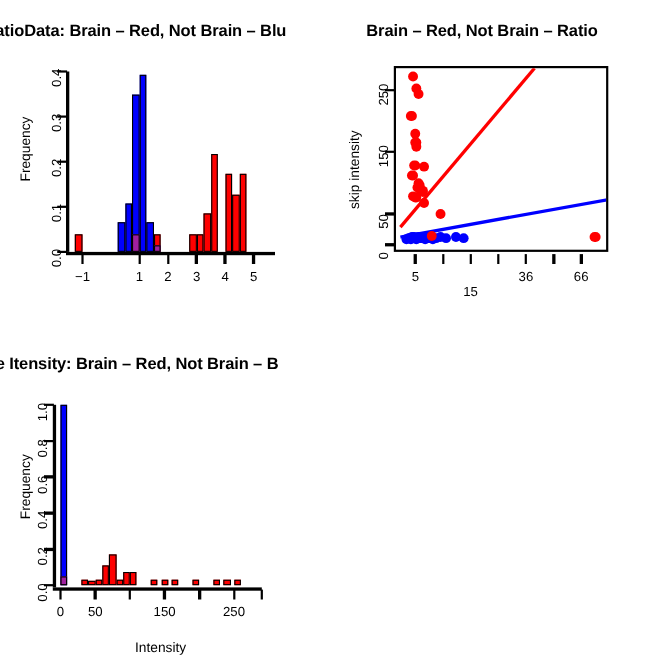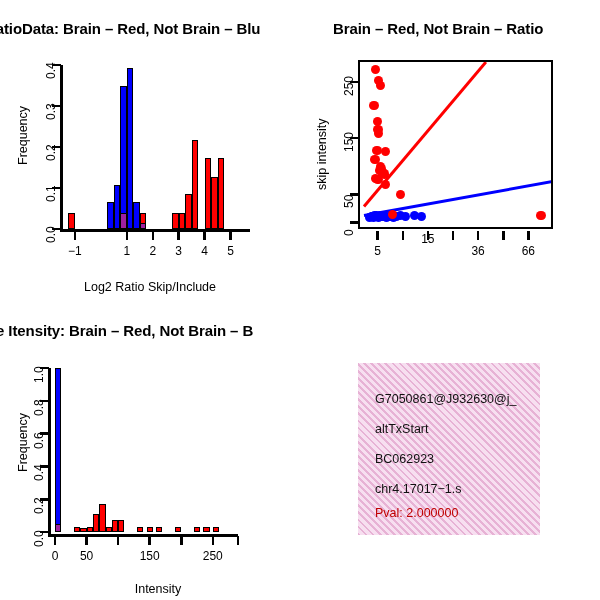--- a/index.html
+++ b/index.html
@@ -63,21 +63,20 @@
 <body>
 
 <div class="page">
 
   <div class="panel" style="left:0;top:0;width:300px;height:300px;">
 
     <div class="ptitle" style="left:-15px;top:20px;">RatioData: Brain – Red, Not Brain – Blu</div>
 
     <div class="ylabel" style="left:16px;top:165px;">Frequency</div>
 
-    <div class="axlabel" style="left:60px;top:280px;width:180px;">Log2 Ratio Skip/Include</div>
 
     <div class="axline" style="left:60px;top:65px;width:2.5px;height:164px;"></div>
     <div id="ratio-yticks">
         <div class="tickmark" style="left:52px;top:227.8px;width:9px;height:2.5px;"></div>
         <div class="tick-lbl-rot" style="left:44px;top:243px;">0.0</div>
         <div class="tickmark" style="left:52px;top:186.8px;width:9px;height:2.5px;"></div>
         <div class="tick-lbl-rot" style="left:44px;top:202px;">0.1</div>
         <div class="tickmark" style="left:52px;top:145.8px;width:9px;height:2.5px;"></div>
         <div class="tick-lbl-rot" style="left:44px;top:161px;">0.2</div>
         <div class="tickmark" style="left:52px;top:104.80000000000001px;width:9px;height:2.5px;"></div>
@@ -143,21 +142,21 @@
       </div>
     <div id="scatter-xticks">
         <div class="tickmark" style="left:76.39210526315789px;top:231px;width:2.5px;height:9px;"></div>
         <div class="tickmark" style="left:101.52368421052631px;top:231px;width:2.5px;height:9px;"></div>
         <div class="tickmark" style="left:126.65526315789474px;top:231px;width:2.5px;height:9px;"></div>
         <div class="tickmark" style="left:151.7868421052632px;top:231px;width:2.5px;height:9px;"></div>
         <div class="tickmark" style="left:176.9184210526316px;top:231px;width:2.5px;height:9px;"></div>
         <div class="tickmark" style="left:202.05px;top:231px;width:2.5px;height:9px;"></div>
         <div class="tickmark" style="left:227.18157894736842px;top:231px;width:2.5px;height:9px;"></div>
         <div class="tick-lbl" style="left:57.59210526315789px;top:244px;width:40px;">5</div>
-        <div class="tick-lbl" style="left:107.85526315789474px;top:232px;width:40px;">15</div>
+        <div class="tick-lbl" style="left:107.85526315789474px;top:258px;width:40px;">15</div>
         <div class="tick-lbl" style="left:158.1184210526316px;top:244px;width:40px;">36</div>
         <div class="tick-lbl" style="left:208.3815789473684px;top:244px;width:40px;">66</div>
       </div>
 
     <div class="plotarea" id="scatter-plot" style="left:60px;top:62px;width:191px;height:165px;">
         <div class="regline" style="left:3.51842105263158px;top:143.2269624573379px;width:189.37778299996978px;background:#ff0000;transform:rotate(-49.83796536031416deg);z-index:2;"></div>
         <div class="regline" style="left:3.51842105263158px;top:152.2372013651877px;width:190.5019636182087px;background:#0000ff;transform:rotate(-10.216320595503314deg);z-index:2;"></div>
         <div class="pt" style="left:10.981578947368419px;top:2.7208191126279875px;width:9.2px;height:9.2px;background:#ff0000;z-index:4;"></div>
         <div class="pt" style="left:13.997368421052633px;top:13.983617747440286px;width:9.2px;height:9.2px;background:#ff0000;z-index:4;"></div>
         <div class="pt" style="left:16.007894736842104px;top:19.051877133105812px;width:9.2px;height:9.2px;background:#ff0000;z-index:4;"></div>
@@ -203,21 +202,21 @@
         <div class="pt" style="left:57.223684210526315px;top:150.26348122866895px;width:9.2px;height:9.2px;background:#0000ff;z-index:3;"></div>
       </div>
   </div>
 
   <div class="panel" style="left:0;top:300px;width:300px;height:300px;">
 
     <div class="ptitle" style="left:-13px;top:22px;">ne Itensity: Brain – Red, Not Brain – B</div>
 
     <div class="ylabel" style="left:16px;top:172px;">Frequency</div>
 
-    <div class="axlabel" style="left:68px;top:282px;width:180px;">Intensity</div>
+    <div class="axlabel" style="left:56px;top:282px;width:180px;">Intensity</div>
 
     <div class="axline" style="left:48px;top:68px;width:2.5px;height:166px;"></div>
     <div id="ihist-yticks">
         <div class="tickmark" style="left:40px;top:230.8px;width:9px;height:2.5px;"></div>
         <div class="tick-lbl-rot" style="left:32px;top:247px;">0.0</div>
         <div class="tickmark" style="left:40px;top:198px;width:9px;height:2.5px;"></div>
         <div class="tick-lbl-rot" style="left:32px;top:214.2px;">0.2</div>
         <div class="tickmark" style="left:40px;top:165.2px;width:9px;height:2.5px;"></div>
         <div class="tick-lbl-rot" style="left:32px;top:181.39999999999998px;">0.4</div>
         <div class="tickmark" style="left:40px;top:132.40000000000003px;width:9px;height:2.5px;"></div>
@@ -257,21 +256,14 @@
         <div class="bar" style="left:87.06040268456375px;top:161.08px;width:6.308724832214764px;height:4.9199999999999875px;background:#ff0000;z-index:1;"></div>
         <div class="bar" style="left:96.52348993288591px;top:161.08px;width:6.308724832214764px;height:4.9199999999999875px;background:#ff0000;z-index:1;"></div>
         <div class="bar" style="left:105.98657718120805px;top:161.08px;width:6.308724832214779px;height:4.9199999999999875px;background:#ff0000;z-index:1;"></div>
         <div class="bar" style="left:124.91275167785236px;top:161.08px;width:6.30872483221475px;height:4.9199999999999875px;background:#ff0000;z-index:1;"></div>
         <div class="bar" style="left:143.83892617449663px;top:161.08px;width:6.308724832214779px;height:4.9199999999999875px;background:#ff0000;z-index:1;"></div>
         <div class="bar" style="left:153.3020134228188px;top:161.08px;width:6.308724832214779px;height:4.9199999999999875px;background:#ff0000;z-index:1;"></div>
         <div class="bar" style="left:162.76510067114094px;top:161.08px;width:6.308724832214779px;height:4.9199999999999875px;background:#ff0000;z-index:1;"></div>
       </div>
   </div>
 
-  <div class="infopanel" style="left:358px;top:363px;width:182px;height:172px;">
-    <div class="infoline" style="left:17px;top:29px;">G7050861@J932630@j_</div>
-    <div class="infoline" style="left:17px;top:59px;">altTxStart</div>
-    <div class="infoline" style="left:17px;top:89px;">BC062923</div>
-    <div class="infoline" style="left:17px;top:119px;">chr4.17017−1.s</div>
-    <div class="infoline pval" style="left:17px;top:143px;">Pval: 2.000000</div>
-  </div>
 
 </div>
 
 </body></html>

